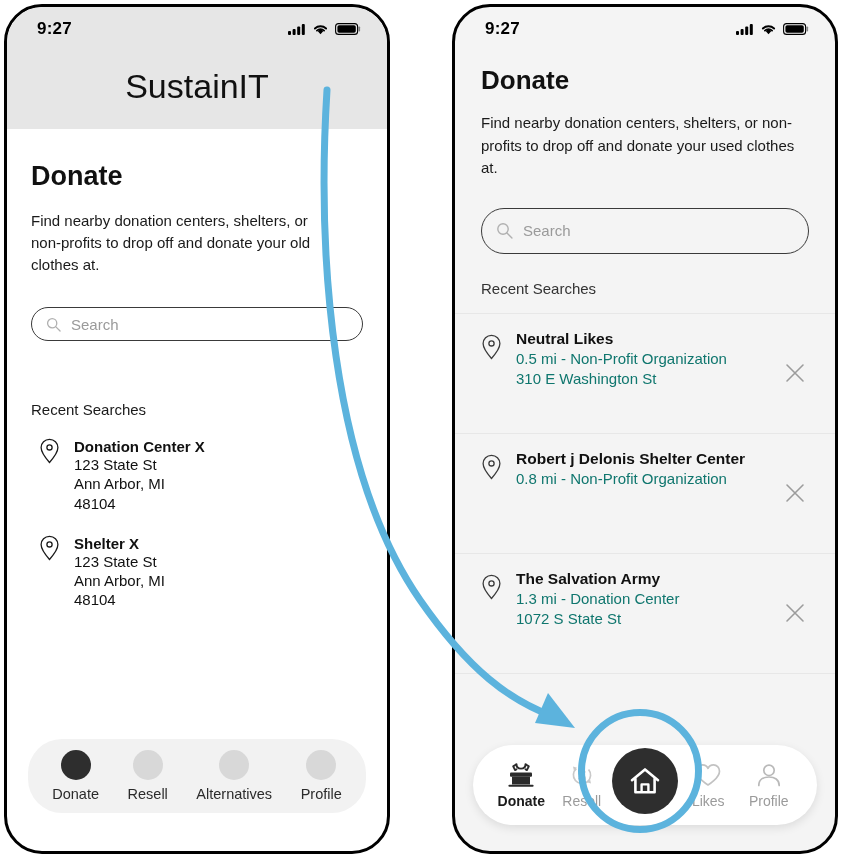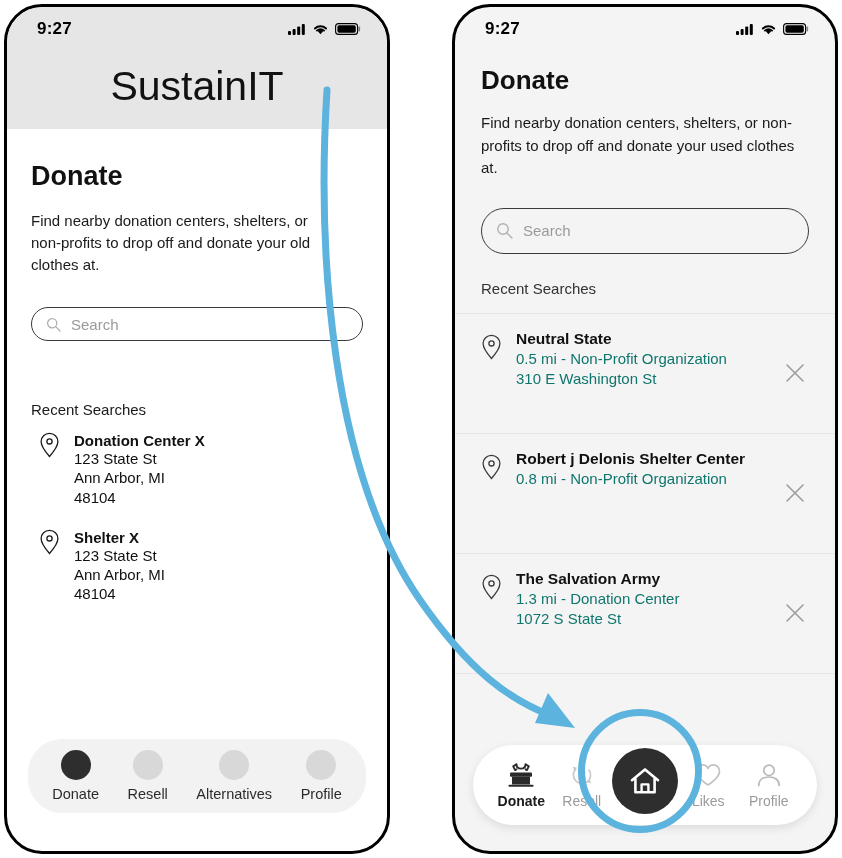--- a/index.html
+++ b/index.html
@@ -32,38 +32,38 @@
   .clock { font-size: 17px; font-weight: bold; color: #000; letter-spacing: .2px; }
   .status-icons { display: flex; align-items: center; gap: 6px; }
 
   
   #phone-left .topbar {
     background: #e6e6e6; height: 122px; width: 100%;
     display: flex; flex-direction: column;
   }
   #phone-left .app-title {
     flex: 1; display: flex; align-items: center; justify-content: center;
-    font-size: 41px; color: #111; font-weight: normal; padding-bottom: 7px;
+    font-size: 34px; color: #111; font-weight: normal; padding-bottom: 7px;
   }
   #phone-left .body { padding: 0 24px; background: #fff; }
   #phone-left .page-title { font-size: 27px; color: #111; margin-top: 32px; }
   #phone-left .page-desc {
     font-size: 15px; color: #1a1a1a; line-height: 1.45; margin-top: 18px; max-width: 300px;
   }
   .search-box {
     display: flex; align-items: center; gap: 10px;
     border: 1.4px solid #3a3a3a; border-radius: 22px;
     height: 34px; padding: 0 14px; background: transparent; text-align: center;
   }
   #phone-left .search-box { margin-top: 32px; }
   .search-ph { font-size: 15px; color: #9a9a9a; }
   .recent-label { font-size: 15px; color: #1a1a1a; }
   #phone-left .recent-label { margin-top: 60px; }
 
-  .rs-row { display: flex; gap: 14px; margin-top: 14px; padding-left: 8px; }
+  .rs-row { display: flex; gap: 14px; margin-top: 20px; padding-left: 8px; }
   .rs-text { display: flex; flex-direction: column; }
   .rs-name { font-size: 15px; font-weight: bold; color: #111; }
   .rs-line { font-size: 15px; color: #111; line-height: 1.28; }
 
   
   #phone-left .navwrap {
     position: absolute; left: 0; right: 0; bottom: 38px;
     display: flex; justify-content: center;
   }
   #phone-left .navpill {
@@ -269,21 +269,21 @@
       <div class="list">
 
         <div class="lrow">
           <span class="pin">
             <svg width="21" height="26" viewBox="0 0 20 26">
               <path d="M10 1.3 C5.3 1.3 1.6 5 1.6 9.6 C1.6 15 10 24.5 10 24.5 S18.4 15 18.4 9.6 C18.4 5 14.7 1.3 10 1.3 Z" stroke="#3a3a3a" stroke-width="1.3" fill="none"></path>
               <circle cx="10" cy="9.4" r="2.6" stroke="#3a3a3a" stroke-width="1.3" fill="none"></circle>
             </svg>
           </span>
           <span class="ltext">
-            <span class="lname">Neutral State</span>
+            <span class="lname">Neutral Likes</span>
             <span class="lmeta">0.5 mi - Non-Profit Organization</span>
             <span class="lmeta">310 E Washington St</span>
           </span>
           <span class="lclose">
             <svg width="22" height="22" viewBox="0 0 22 22">
               <path d="M3 3 L19 19 M19 3 L3 19" stroke="#9c9c9c" stroke-width="1.6" stroke-linecap="round"></path>
             </svg>
           </span>
         </div>
 

